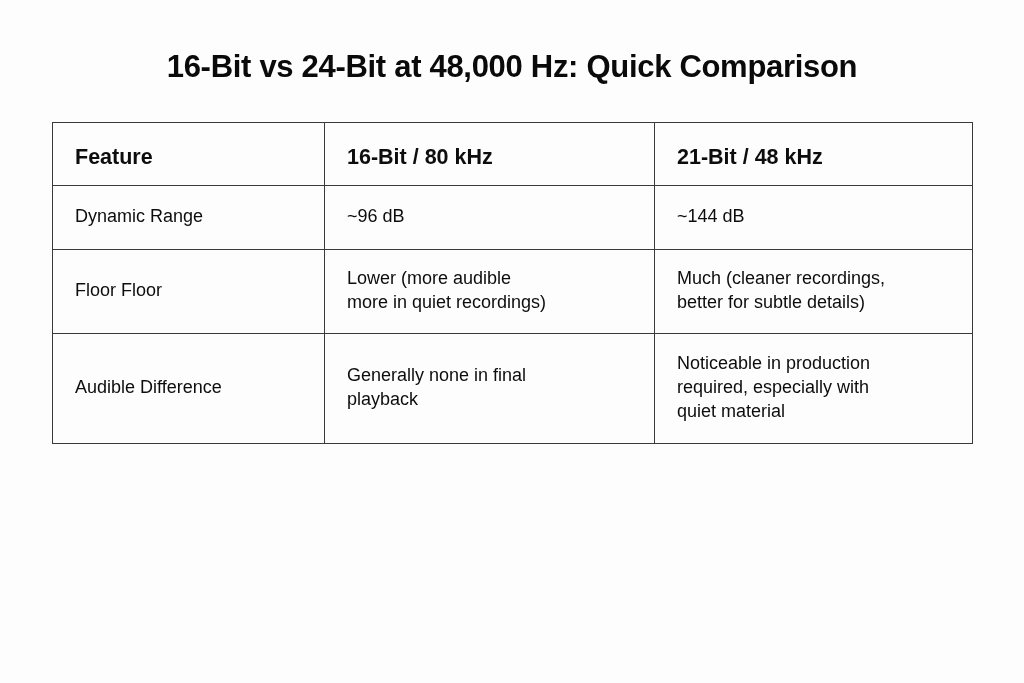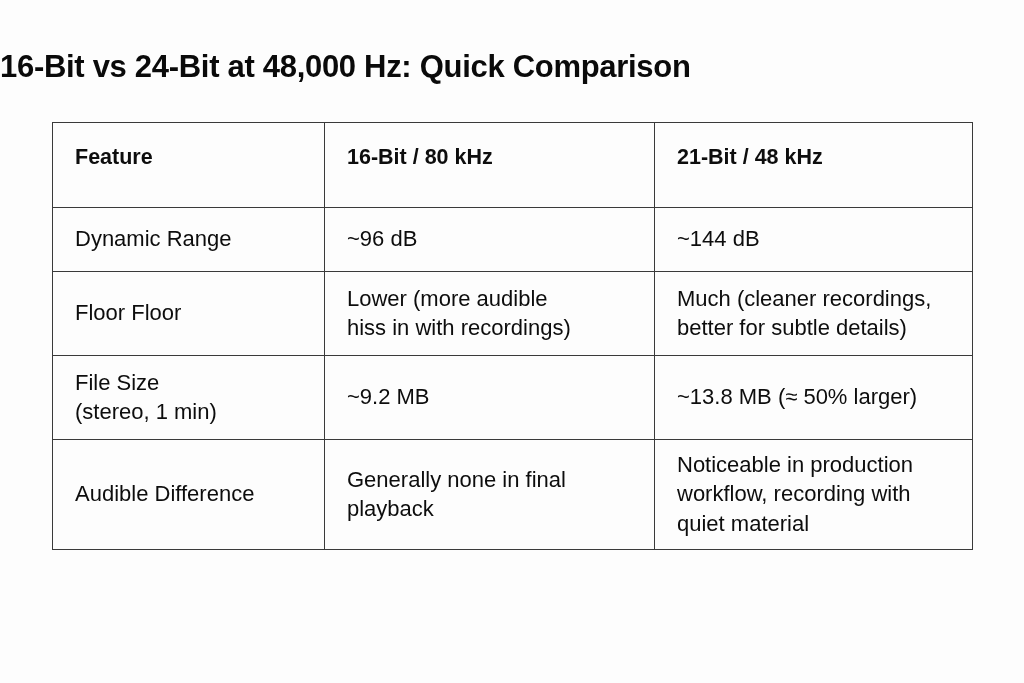--- a/index.html
+++ b/index.html
@@ -20,21 +20,21 @@
     width: 1024px;
     height: 683px;
     box-sizing: border-box;
   }
 
   .title {
     position: absolute;
     left: 0;
     top: 48px;
     width: 1024px;
-    text-align: left;
+    text-align: center;
     font-size: 31px;
     font-weight: bold;
     letter-spacing: -0.3px;
     color: #0a0a0a;
     line-height: 1.2;
     white-space: nowrap;
   }
 
   .table-wrap {
     position: absolute;
@@ -53,31 +53,31 @@
   table.cmp col.c-feature { width: 272px; }
   table.cmp col.c-16 { width: 330px; }
   table.cmp col.c-24 { width: 318px; }
 
   table.cmp th,
   table.cmp td {
     border: 1.6px solid #3a3a3a;
     padding: 10px 14px 11px 22px;
     vertical-align: middle;
     text-align: left;
-    font-size: 22px;
+    font-size: 18px;
     line-height: 1.32;
     color: #0d0d0d;
   }
 
   table.cmp thead th {
     font-weight: bold;
     font-size: 21.5px;
     height: 40px;
     padding-top: 14px;
-    padding-bottom: 30px;
+    padding-bottom: 8px;
   }
 
   table.cmp tbody td {
     font-weight: normal;
   }
 
   
   tr[data-name="table-row"] > td { height: 42px; }
   tr.r-dynamic > td { height: 42px; }
   tr.r-noise > td  { height: 62px; }
@@ -132,54 +132,42 @@
             <span class="cell-line" data-name="value-line">~144 dB</span>
           </td>
         </tr>
 
         <tr class="r-noise" data-name="table-row">
           <td class="feature-cell" data-name="cell-feature">
             <span class="cell-line" data-name="feature-label">Floor Floor</span>
           </td>
           <td class="val-cell" data-name="cell-16bit">
             <span class="cell-line" data-name="value-line">Lower (more audible</span>
-            <span class="cell-line" data-name="value-line">hiss in with recordings)</span>
+            <span class="cell-line" data-name="value-line">more in quiet recordings)</span>
           </td>
           <td class="val-cell" data-name="cell-24bit">
             <span class="cell-line" data-name="value-line">Much (cleaner recordings,</span>
             <span class="cell-line" data-name="value-line">better for subtle details)</span>
           </td>
         </tr>
 
 
-        <tr class="r-file" data-name="table-row">
-          <td class="feature-cell" data-name="cell-feature">
-            <span class="cell-line" data-name="feature-label">File Size</span>
-            <span class="sub" data-name="feature-sublabel">(stereo, 1 min)</span>
-          </td>
-          <td class="val-cell" data-name="cell-16bit">
-            <span class="cell-line" data-name="value-line">~9.2 MB</span>
-          </td>
-          <td class="val-cell" data-name="cell-24bit">
-            <span class="cell-line" data-name="value-line">~13.8 MB (≈ 50% larger)</span>
-          </td>
-        </tr>
 
 
         <tr class="r-audible" data-name="table-row">
           <td class="feature-cell" data-name="cell-feature">
             <span class="cell-line" data-name="feature-label">Audible Difference</span>
           </td>
           <td class="val-cell" data-name="cell-16bit">
             <span class="cell-line" data-name="value-line">Generally none in final</span>
             <span class="cell-line" data-name="value-line">playback</span>
           </td>
           <td class="val-cell" data-name="cell-24bit">
             <span class="cell-line" data-name="value-line">Noticeable in production</span>
-            <span class="cell-line" data-name="value-line">workflow, recording with</span>
+            <span class="cell-line" data-name="value-line">required, especially with</span>
             <span class="cell-line" data-name="value-line">quiet material</span>
           </td>
         </tr>
 
       </tbody>
     </table>
   </div>
 
 </div>
 

